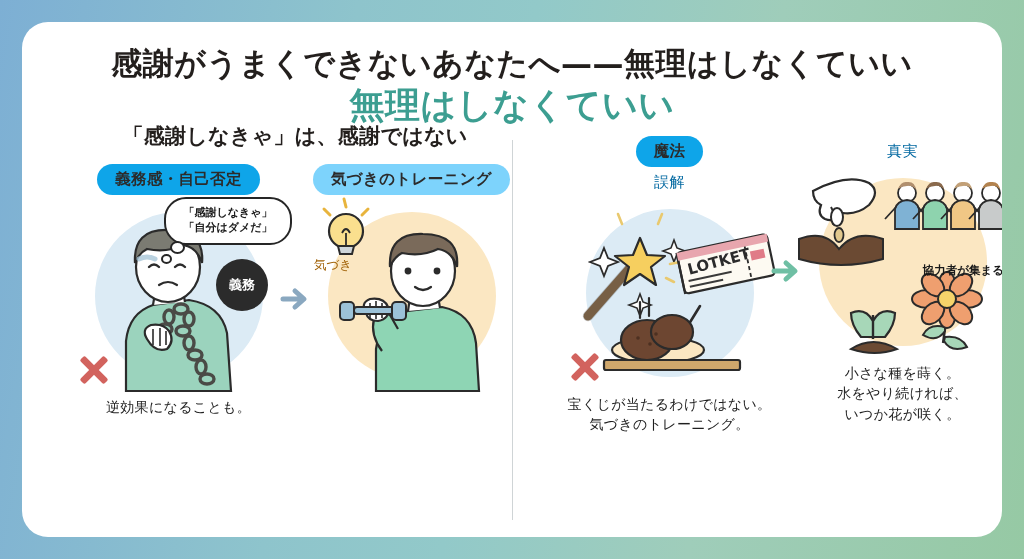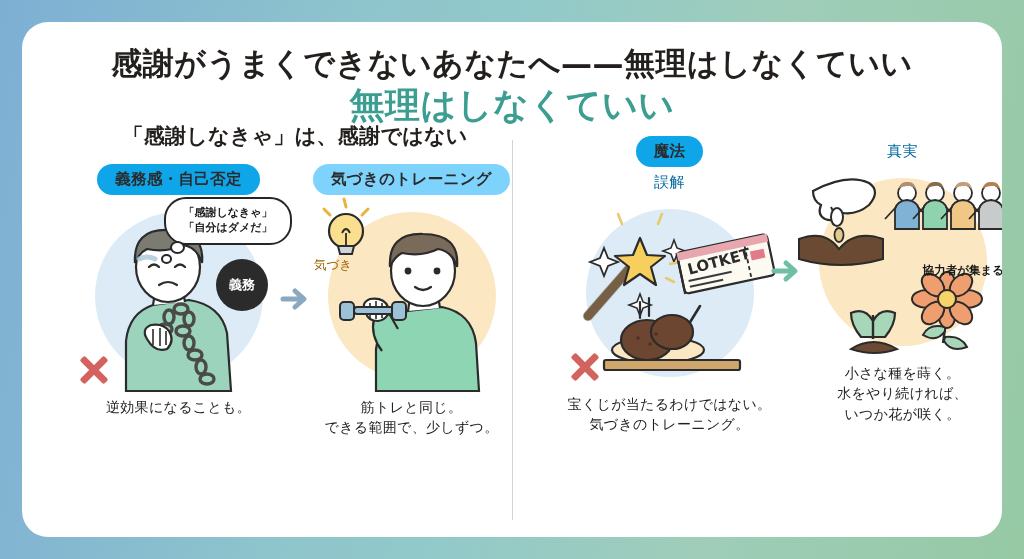--- a/index.html
+++ b/index.html
@@ -202,22 +202,20 @@
             <path d="M62 112 Q56 102 66 98 Q80 96 84 106 Q86 118 74 120 Q64 120 62 112 Z" fill="#ffffff" stroke="#2b2b2b" stroke-width="2.2"></path>
             <path d="M66 102 L66 117 M72 100 L72 118 M78 102 L78 117" stroke="#2b2b2b" stroke-width="1.6"></path>
 
             <rect x="36" y="101" width="14" height="18" rx="4" fill="#9cc2d8" stroke="#2b2b2b" stroke-width="2"></rect>
             <rect x="50" y="106" width="40" height="7" rx="3" fill="#9cc2d8" stroke="#2b2b2b" stroke-width="2"></rect>
             <rect x="88" y="101" width="14" height="18" rx="4" fill="#9cc2d8" stroke="#2b2b2b" stroke-width="2"></rect>
           </svg>
 
           <div class="kizuki">気づき</div>
         </div>
-        <div class="caption">筋トレと同じ。
-できる範囲で、少しずつ。</div>
       </div>
 
     </div>
   </div>
 
   <div class="half right">
 
     <div class="cols">
 
       <div class="arrow">

